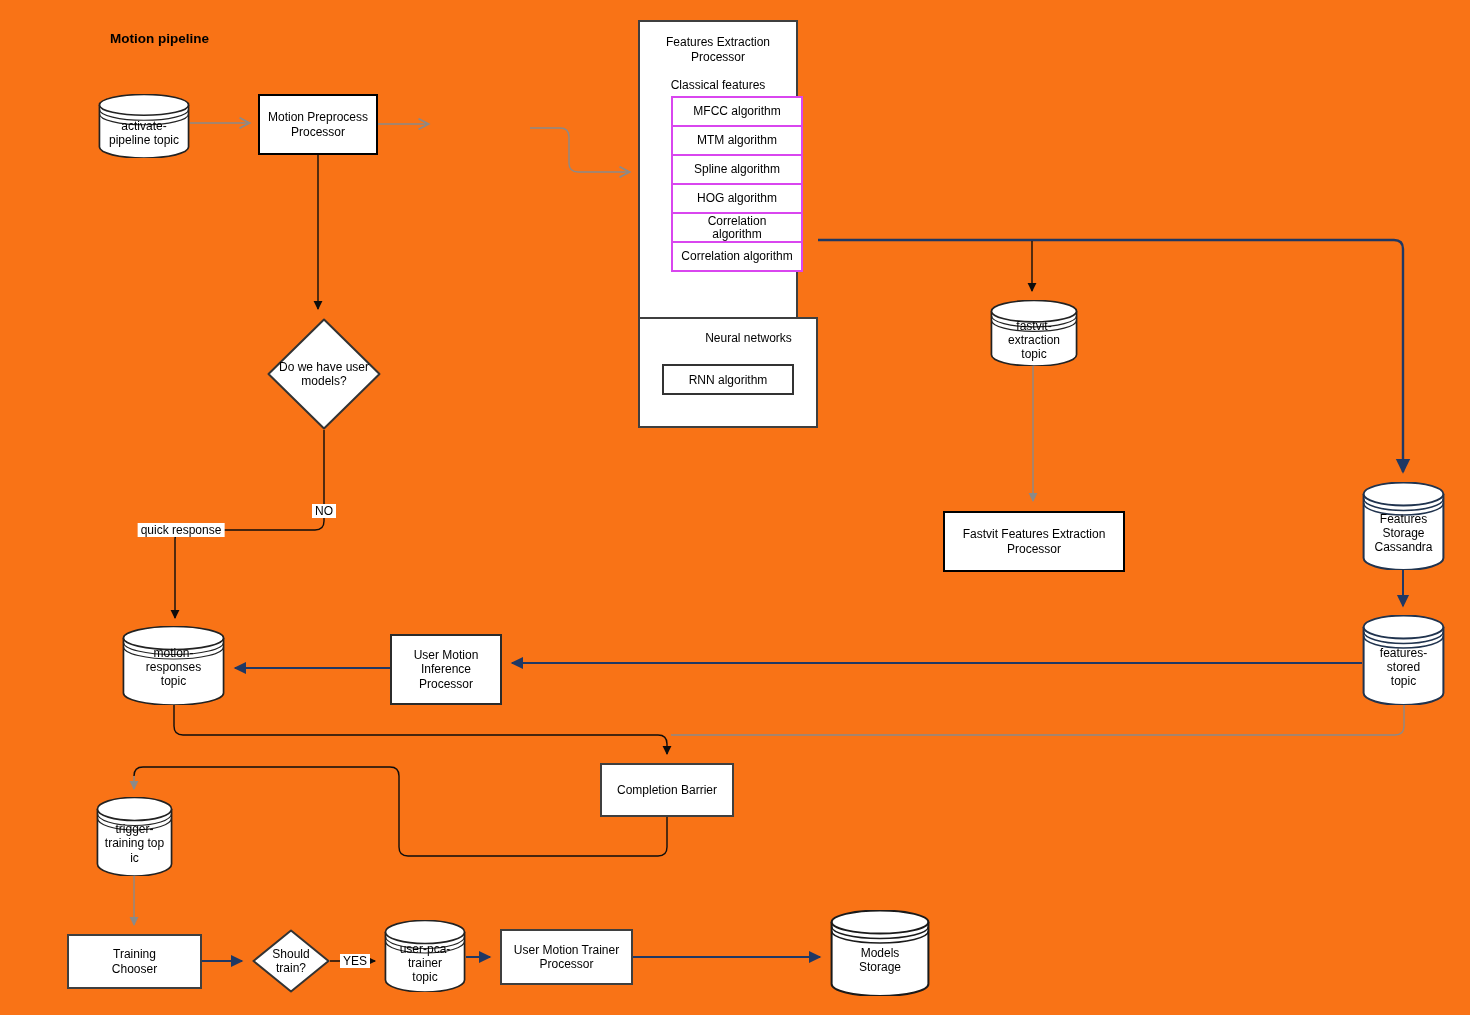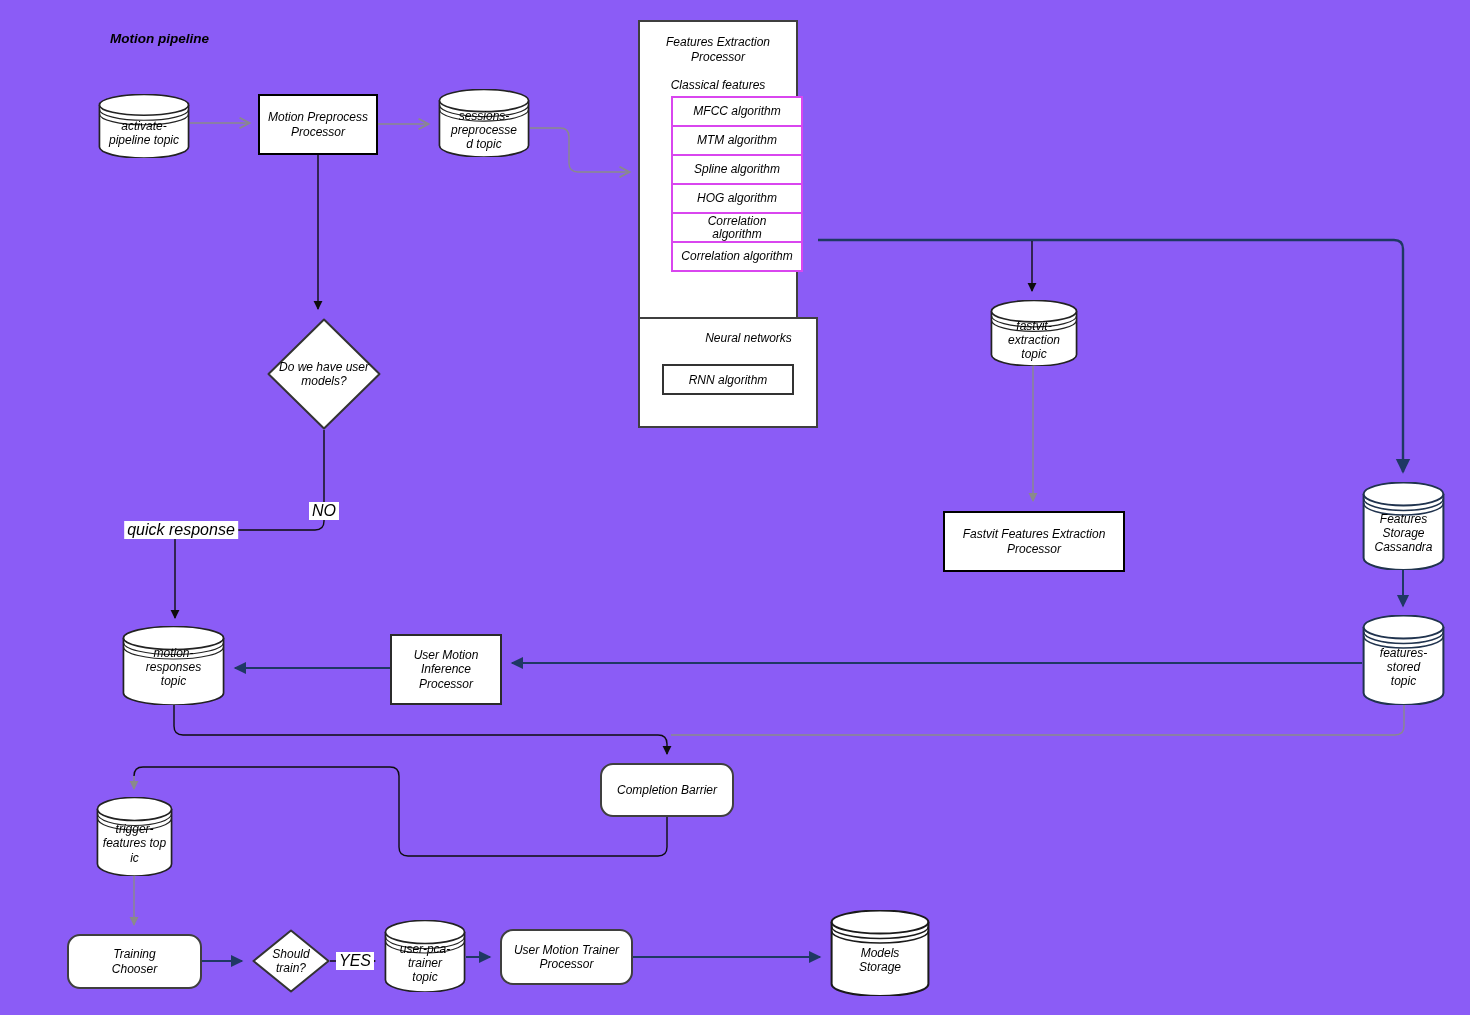--- a/index.html
+++ b/index.html
@@ -1,34 +1,34 @@
 <!DOCTYPE html>
 <html style="--navy: #1f3864; --gray: #8a8a8a; --black: #0d0d0d;"><head>
 <meta charset="utf-8">
 <style>
   html,body{margin:0;padding:0;background:#fff;}
   body{font-family:"Liberation Sans", sans-serif;}
-  .canvas{position:relative;width:1470px;height:1015px;background:#8b5cf6;overflow:hidden;color:#000;font-style:italic;}
+  .canvas{position:relative;width:1470px;height:1015px;background:#f97316;overflow:hidden;color:#000;}
   .edges{position:absolute;left:0;top:0;z-index:1;}
   .eb{stroke:var(--black,#000);stroke-width:1.4;fill:none;}
   .eg{stroke:var(--gray,#8a8a8a);stroke-width:1.4;fill:none;}
   .en{stroke:var(--navy,#1f3864);stroke-width:2;fill:none;}
   .en2{stroke-width:2.4;}
   .diagram-title{position:absolute;left:110px;top:31px;font-size:13.5px;font-weight:bold;z-index:4;}
   .node{position:absolute;display:flex;align-items:center;justify-content:center;text-align:center;
         font-size:12px;line-height:1.18;box-sizing:border-box;z-index:2;}
   .box{background:#fff;border:2px solid #000;}
-  .box.gray{border-color:#3f3f3f;border-radius:13px;}
+  .box.gray{border-color:#3f3f3f;}
   .lbl{white-space:pre-line;}
   .cyl{background:transparent;}
   .cyl svg,.diamond svg{position:absolute;left:0;top:0;}
   .cyl .lbl{position:relative;padding-top:14px;}
   .diamond .lbl{position:relative;}
   .edge-label{position:absolute;transform:translate(-50%,-50%);background:#fff;padding:0 3px;
-              font-size:16px;z-index:3;white-space:nowrap;}
+              font-size:12px;z-index:3;white-space:nowrap;}
   .featbox{position:absolute;left:638px;top:20px;width:160px;height:408px;box-sizing:border-box;
            border:2px solid #3f3f3f;background:#fff;font-size:12px;text-align:center;z-index:2;}
   .feat-title{margin-top:13px;white-space:pre-line;line-height:1.25;}
   .feat-sub{margin-top:13px;}
   .algo-stack{position:absolute;left:31px;top:74px;width:132px;}
   .algo{box-sizing:border-box;border:2px solid #d946ef;background:#fff;height:31px;margin-top:-2px;
         display:flex;align-items:center;justify-content:center;white-space:pre-line;line-height:1.08;}
   .algo:first-child{margin-top:0;}
   .neural{position:absolute;left:-2px;top:295px;width:180px;height:111px;box-sizing:border-box;
           border:2px solid #3f3f3f;background:#fff;}
@@ -84,31 +84,20 @@
   <div class="node cyl" style="left:98px;top:94px;width:92px;height:64px">
       <svg width="92" height="64" viewBox="0 0 92 64">
       <path d="M 1.45 10.88 L 1.45 53.12 A 44.55 10.88 0 0 0 90.55 53.12 L 90.55 10.88" fill="#fff" stroke="#222" stroke-width="1.7"></path>
       <ellipse cx="46" cy="10.88" rx="44.55" ry="10.38" fill="#fff" stroke="#222" stroke-width="1.7"></ellipse>
       <path d="M 1.45 15.38 A 44.55 10.88 0 0 0 90.55 15.38" fill="none" stroke="#222" stroke-width="1.2"></path>
       <path d="M 1.45 19.880000000000003 A 44.55 10.88 0 0 0 90.55 19.880000000000003" fill="none" stroke="#222" stroke-width="1.2"></path>
     </svg>
     <span class="lbl">activate-
 pipeline topic</span>
   </div>
-  <div class="node cyl" style="left:438px;top:89px;width:92px;height:68px">
-      <svg width="92" height="68" viewBox="0 0 92 68">
-      <path d="M 1.45 11.56 L 1.45 56.44 A 44.55 11.56 0 0 0 90.55 56.44 L 90.55 11.56" fill="#fff" stroke="#222" stroke-width="1.7"></path>
-      <ellipse cx="46" cy="11.56" rx="44.55" ry="11.06" fill="#fff" stroke="#222" stroke-width="1.7"></ellipse>
-      <path d="M 1.45 16.060000000000002 A 44.55 11.56 0 0 0 90.55 16.060000000000002" fill="none" stroke="#222" stroke-width="1.2"></path>
-      <path d="M 1.45 20.560000000000002 A 44.55 11.56 0 0 0 90.55 20.560000000000002" fill="none" stroke="#222" stroke-width="1.2"></path>
-    </svg>
-    <span class="lbl">sessions-
-preprocesse
-d topic</span>
-  </div>
   <div class="node cyl" style="left:990px;top:300px;width:88px;height:66px">
       <svg width="88" height="66" viewBox="0 0 88 66">
       <path d="M 1.45 11.22 L 1.45 54.78 A 42.55 11.22 0 0 0 86.55 54.78 L 86.55 11.22" fill="#fff" stroke="#222" stroke-width="1.7"></path>
       <ellipse cx="44" cy="11.22" rx="42.55" ry="10.72" fill="#fff" stroke="#222" stroke-width="1.7"></ellipse>
       <path d="M 1.45 15.72 A 42.55 11.22 0 0 0 86.55 15.72" fill="none" stroke="#222" stroke-width="1.2"></path>
       <path d="M 1.45 20.22 A 42.55 11.22 0 0 0 86.55 20.22" fill="none" stroke="#222" stroke-width="1.2"></path>
     </svg>
     <span class="lbl">fastvit-
 extraction
 topic</span>
@@ -147,21 +136,21 @@
 topic</span>
   </div>
   <div class="node cyl" style="left:96px;top:797px;width:77px;height:79px">
       <svg width="77" height="79" viewBox="0 0 77 79">
       <path d="M 1.45 12 L 1.45 67 A 37.05 12 0 0 0 75.55 67 L 75.55 12" fill="#fff" stroke="#222" stroke-width="1.7"></path>
       <ellipse cx="38.5" cy="12" rx="37.05" ry="11.5" fill="#fff" stroke="#222" stroke-width="1.7"></ellipse>
       <path d="M 1.45 16.5 A 37.05 12 0 0 0 75.55 16.5" fill="none" stroke="#222" stroke-width="1.2"></path>
       <path d="M 1.45 21 A 37.05 12 0 0 0 75.55 21" fill="none" stroke="#222" stroke-width="1.2"></path>
     </svg>
     <span class="lbl">trigger-
-features top
+training top
 ic</span>
   </div>
   <div class="node cyl" style="left:384px;top:920px;width:82px;height:72px">
       <svg width="82" height="72" viewBox="0 0 82 72">
       <path d="M 1.45 12 L 1.45 60 A 39.55 12 0 0 0 80.55 60 L 80.55 12" fill="#fff" stroke="#222" stroke-width="1.7"></path>
       <ellipse cx="41" cy="12" rx="39.55" ry="11.5" fill="#fff" stroke="#222" stroke-width="1.7"></ellipse>
       <path d="M 1.45 16.5 A 39.55 12 0 0 0 80.55 16.5" fill="none" stroke="#222" stroke-width="1.2"></path>
       <path d="M 1.45 21 A 39.55 12 0 0 0 80.55 21" fill="none" stroke="#222" stroke-width="1.2"></path>
     </svg>
     <span class="lbl">user-pca-

